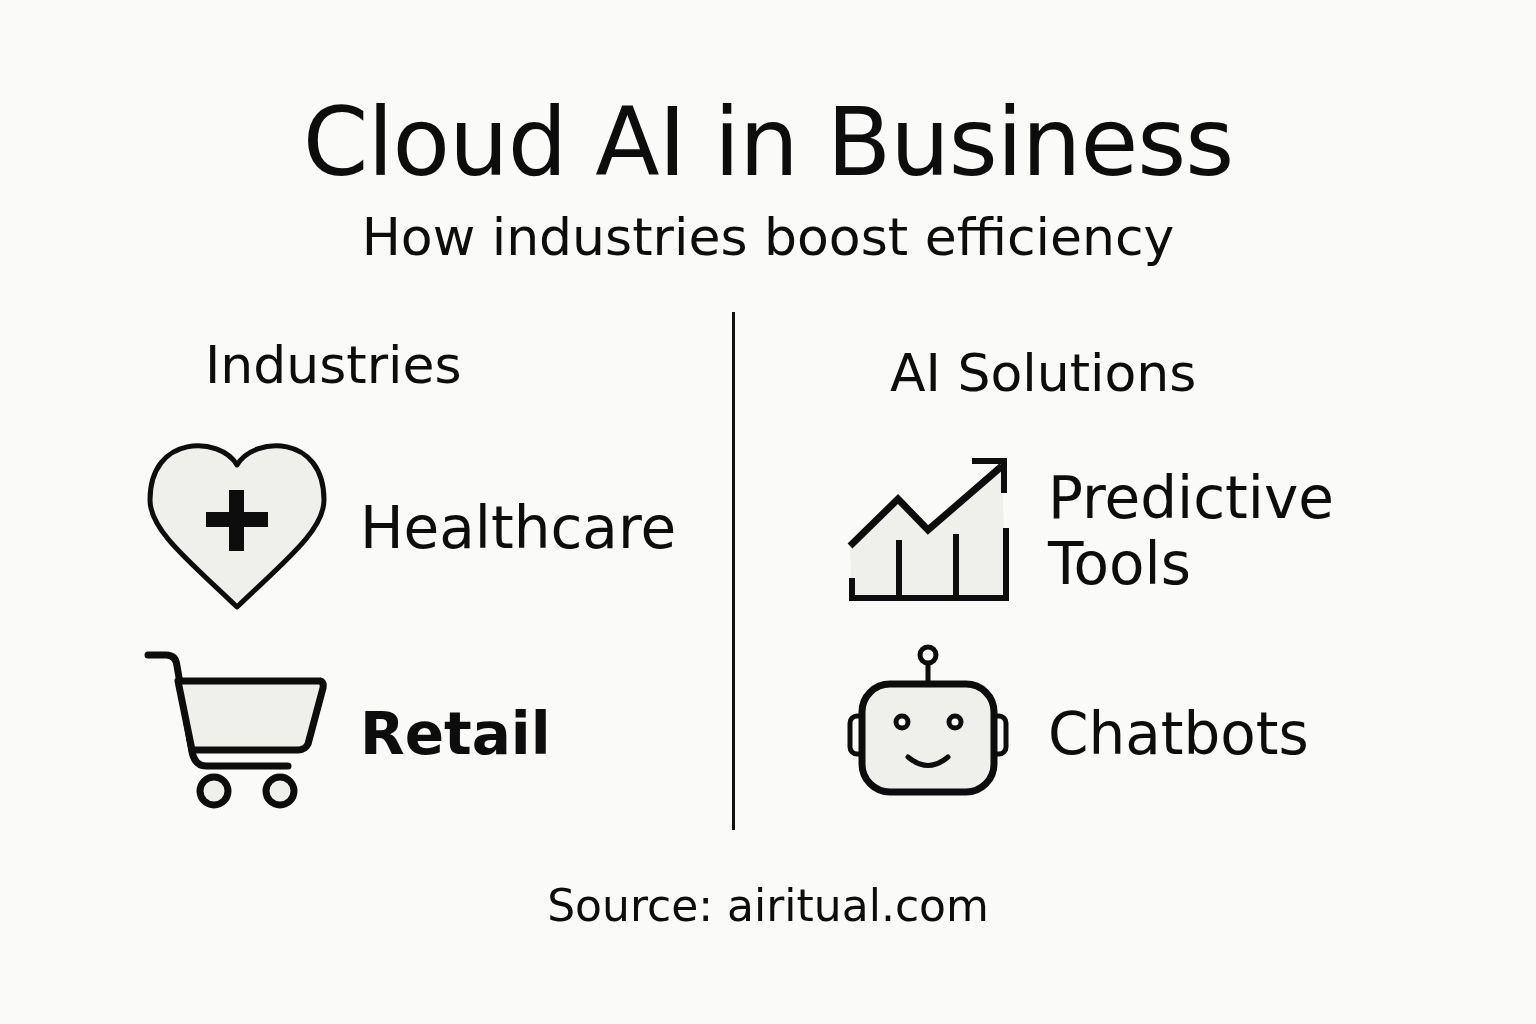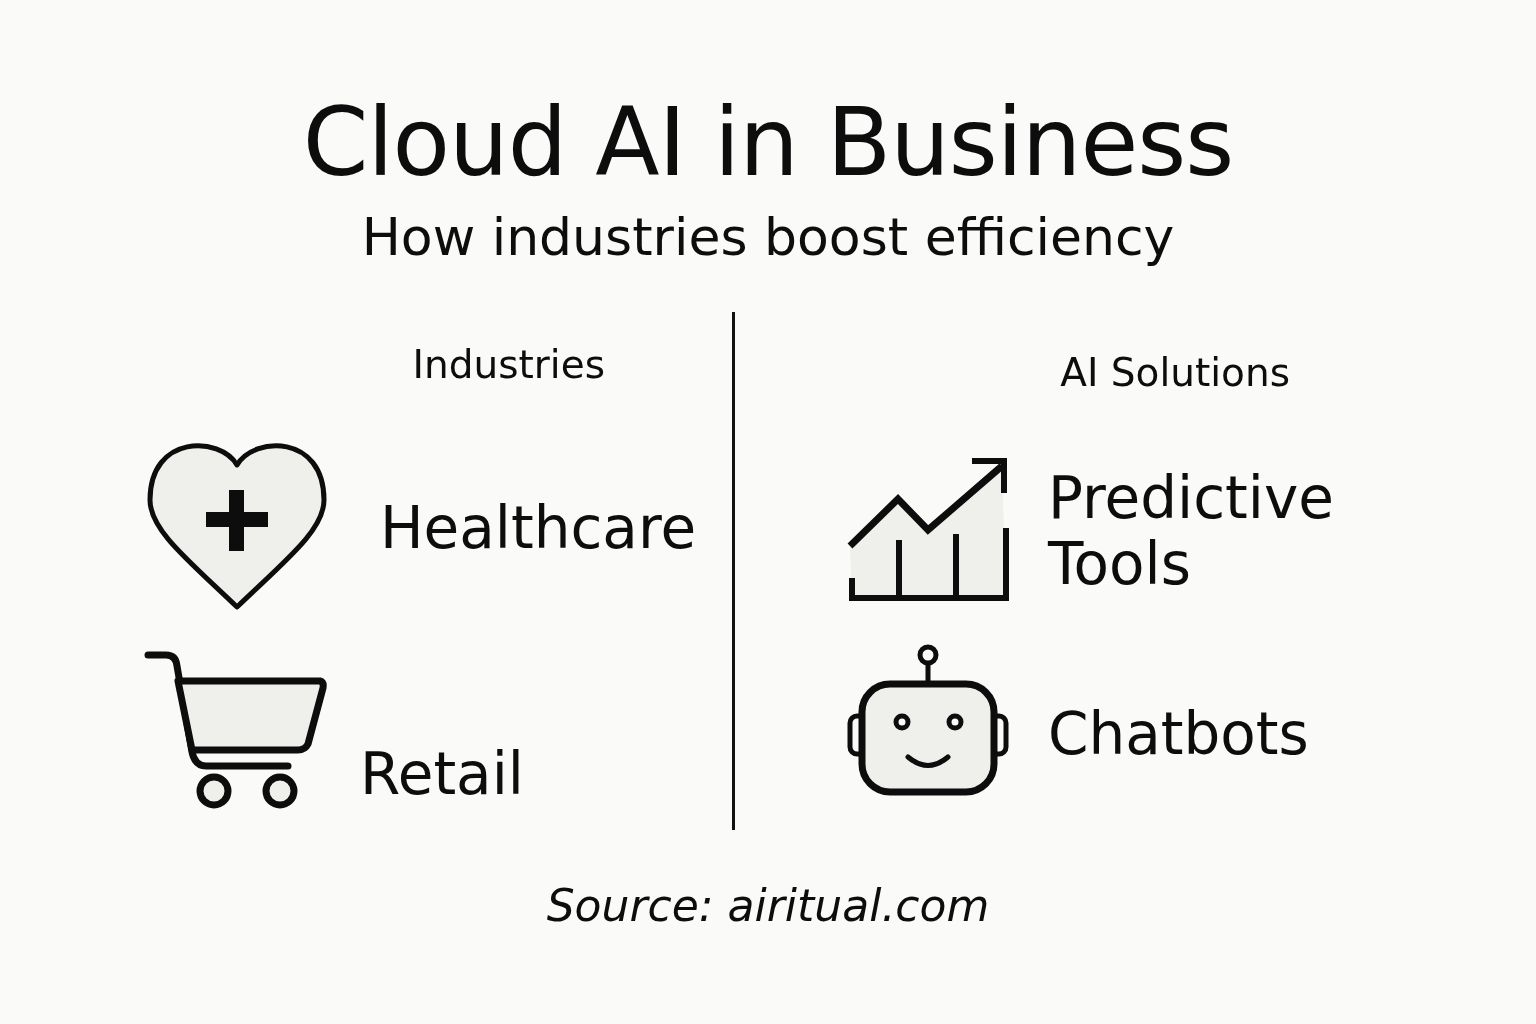--- a/index.html
+++ b/index.html
@@ -19,62 +19,62 @@
       letter-spacing: -1px;
       line-height: 110px;
     }
     .subtitle {
       left: 0; width: 1536px; top: 207px;
       text-align: center;
       font-size: 52px;
       line-height: 60px;
     }
     .col-heading {
-      font-size: 39px; line-height: 66px;
-      text-align: right;
+      font-size: 52px; line-height: 66px;
+      text-align: left;
     }
     .divider {
       left: 732px; top: 312px; width: 3px; height: 518px;
       background: #111;
     }
     .item-label {
       font-size: 58px; line-height: 64px;
     }
     .source {
       left: 0; width: 1536px; top: 878px;
       text-align: center;
-      font-size: 44px; line-height: 56px; font-style: italic;
+      font-size: 44px; line-height: 56px;
     }
     svg { position: absolute; overflow: visible; }
   </style>
 </head>
 <body>
 
 <div class="abs title">Cloud AI in Business</div>
 <div class="abs subtitle">How industries boost efficiency</div>
 
 <div class="abs col-heading" style="left:205px; width:400px; top:332px;">Industries</div>
 
 <div class="abs" style="left:0; top:0;">
   <svg style="left:148px; top:440px;" width="180" height="172" viewBox="0 0 180 172">
     <path d="M89 25 C 72 -4, 2 -6, 2 60 C 2 90, 40 120, 89 167 C 138 120, 176 90, 176 60 C 176 -6, 106 -4, 89 25 Z" fill="#efefec" stroke="#0d0d0d" stroke-width="5" stroke-linejoin="round"></path>
     <rect x="58" y="72" width="62" height="15" fill="#0d0d0d"></rect>
     <rect x="81" y="50" width="15" height="61" fill="#0d0d0d"></rect>
   </svg>
-  <div class="abs item-label" style="left:380px; top:496px;">Healthcare</div>
+  <div class="abs item-label" style="left:360px; top:496px;">Healthcare</div>
 </div>
 
 <div class="abs" style="left:0; top:0;">
   <svg style="left:146px; top:652px;" width="184" height="160" viewBox="0 0 184 160">
     <path d="M2 3 L 20 3 Q 30 3 31 14 L 46 100 Q 49 114 60 114 L 142 114" fill="none" stroke="#0d0d0d" stroke-width="7" stroke-linecap="round" stroke-linejoin="round"></path>
     <path d="M32 29 L 174 29 Q 178 30 177 36 L 162 92 Q 159 98 152 98 L 46 98 Z" fill="#efefec" stroke="#0d0d0d" stroke-width="7" stroke-linejoin="round"></path>
     <circle cx="68" cy="139" r="14" fill="#efefec" stroke="#0d0d0d" stroke-width="7"></circle>
     <circle cx="134" cy="139" r="14" fill="#efefec" stroke="#0d0d0d" stroke-width="7"></circle>
   </svg>
-  <div class="abs item-label" style="left:360px; top:742px;">Retail</div>
+  <div class="abs item-label" style="left:360px; top:702px;font-weight:bold;">Retail</div>
 </div>
 
 <div class="abs divider"></div>
 
 <div class="abs col-heading" style="left:890px; width:400px; top:332px;margin-top:8px;">AI Solutions</div>
 
 <div class="abs" style="left:0; top:0;">
   <svg style="left:846px; top:458px;" width="164" height="146" viewBox="0 0 164 146">
     <path d="M4 88 L 52 41 L 82 72 L 156 6 L 160 140 L 6 140 Z" fill="#efefec"></path>
     <polyline points="4,88 52,41 82,72 156,8" fill="none" stroke="#0d0d0d" stroke-width="7" stroke-linejoin="miter"></polyline>

